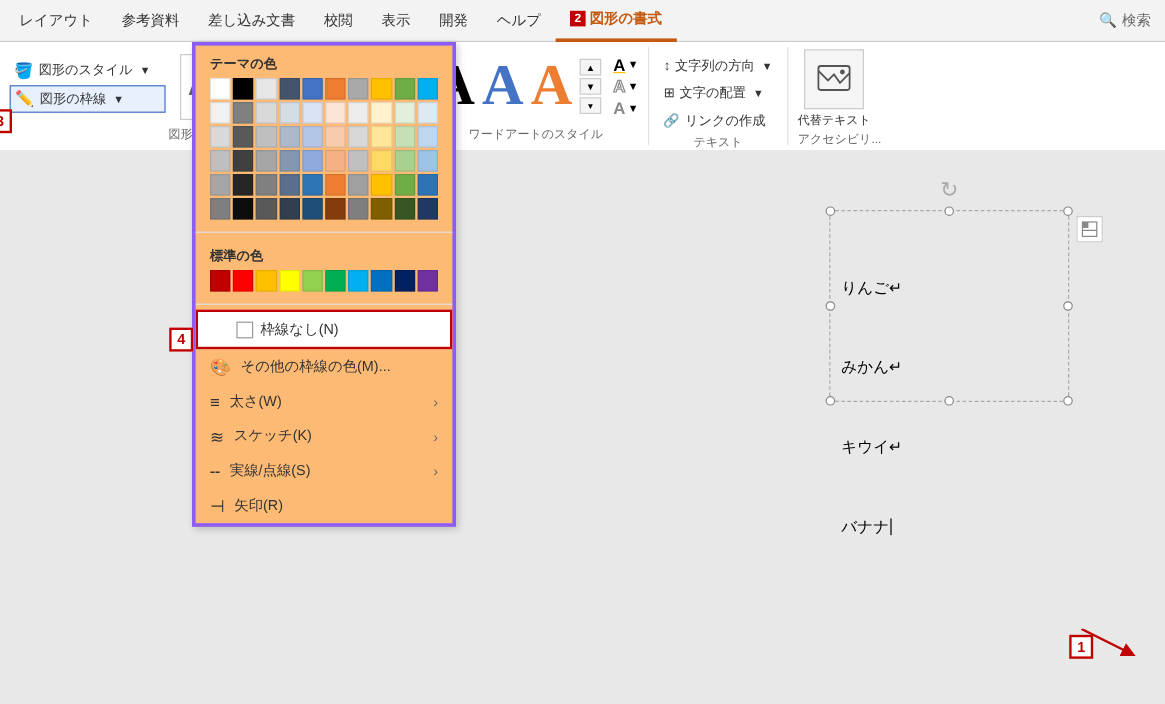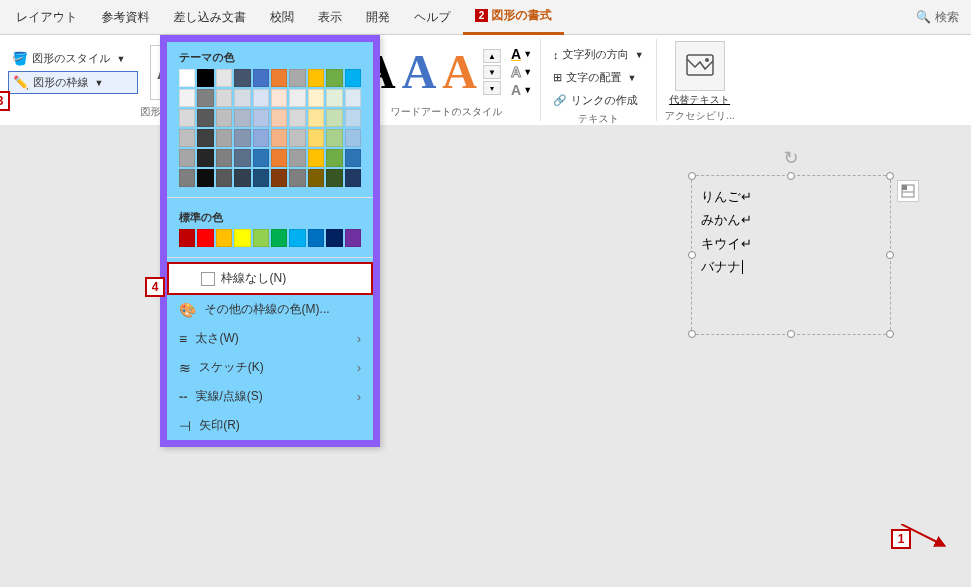--- a/index.html
+++ b/index.html
@@ -184,22 +184,22 @@
       color: #555;
       text-align: center;
     }
 
     
     .dropdown-menu {
       position: absolute;
       top: 35px;
       left: 160px;
       width: 220px;
-      background: #7dd3fc;
-      border: 7px solid #8b5cf6;
+      background: #fdba74;
+      border: 3px solid #8b5cf6;
       box-shadow: 2px 2px 6px rgba(0,0,0,0.2);
       z-index: 100;
     }
 
     .dropdown-section-title {
       padding: 8px 12px 4px;
       font-size: 11px;
       font-weight: bold;
       color: #333;
     }
@@ -318,20 +318,21 @@
       left: 10px;
       right: 10px;
       font-size: 13px;
       color: #000;
       line-height: 1.8;
     }
 
     .text-line {
       display: flex;
       align-items: center;
+      margin-top: 43px;
     }
 
     .text-cursor {
       display: inline-block;
       width: 1px;
       height: 14px;
       background: #000;
       vertical-align: middle;
       margin-left: 1px;
     }
@@ -474,21 +475,21 @@
         </div>
         <div class="text-btn">
           <span>🔗</span>
           <span>リンクの作成</span>
         </div>
       </div>
       <div class="ribbon-group-label">テキスト</div>
     </div>
 
     <div class="ribbon-group" style="border-right:none;">
-      <div style="display:flex;align-items:center;justify-content:center;flex:1;text-decoration:underline;">
+      <div style="display:flex;align-items:center;flex:1;">
         <div style="display:flex;flex-direction:column;align-items:center;gap:2px;">
           <div class="access-icon">
             <svg width="30" height="30" viewBox="0 0 30 30">
               <rect x="2" y="4" width="26" height="20" rx="2" fill="none" stroke="#555" stroke-width="1.5"></rect>
               <path d="M2 8 L10 16 L15 11 L20 18 L28 10" fill="none" stroke="#555" stroke-width="1.5"></path>
               <circle cx="22" cy="9" r="2" fill="#555"></circle>
             </svg>
           </div>
           <div style="font-size:10px;color:#333;text-align:center;">代替テキスト</div>
         </div>

